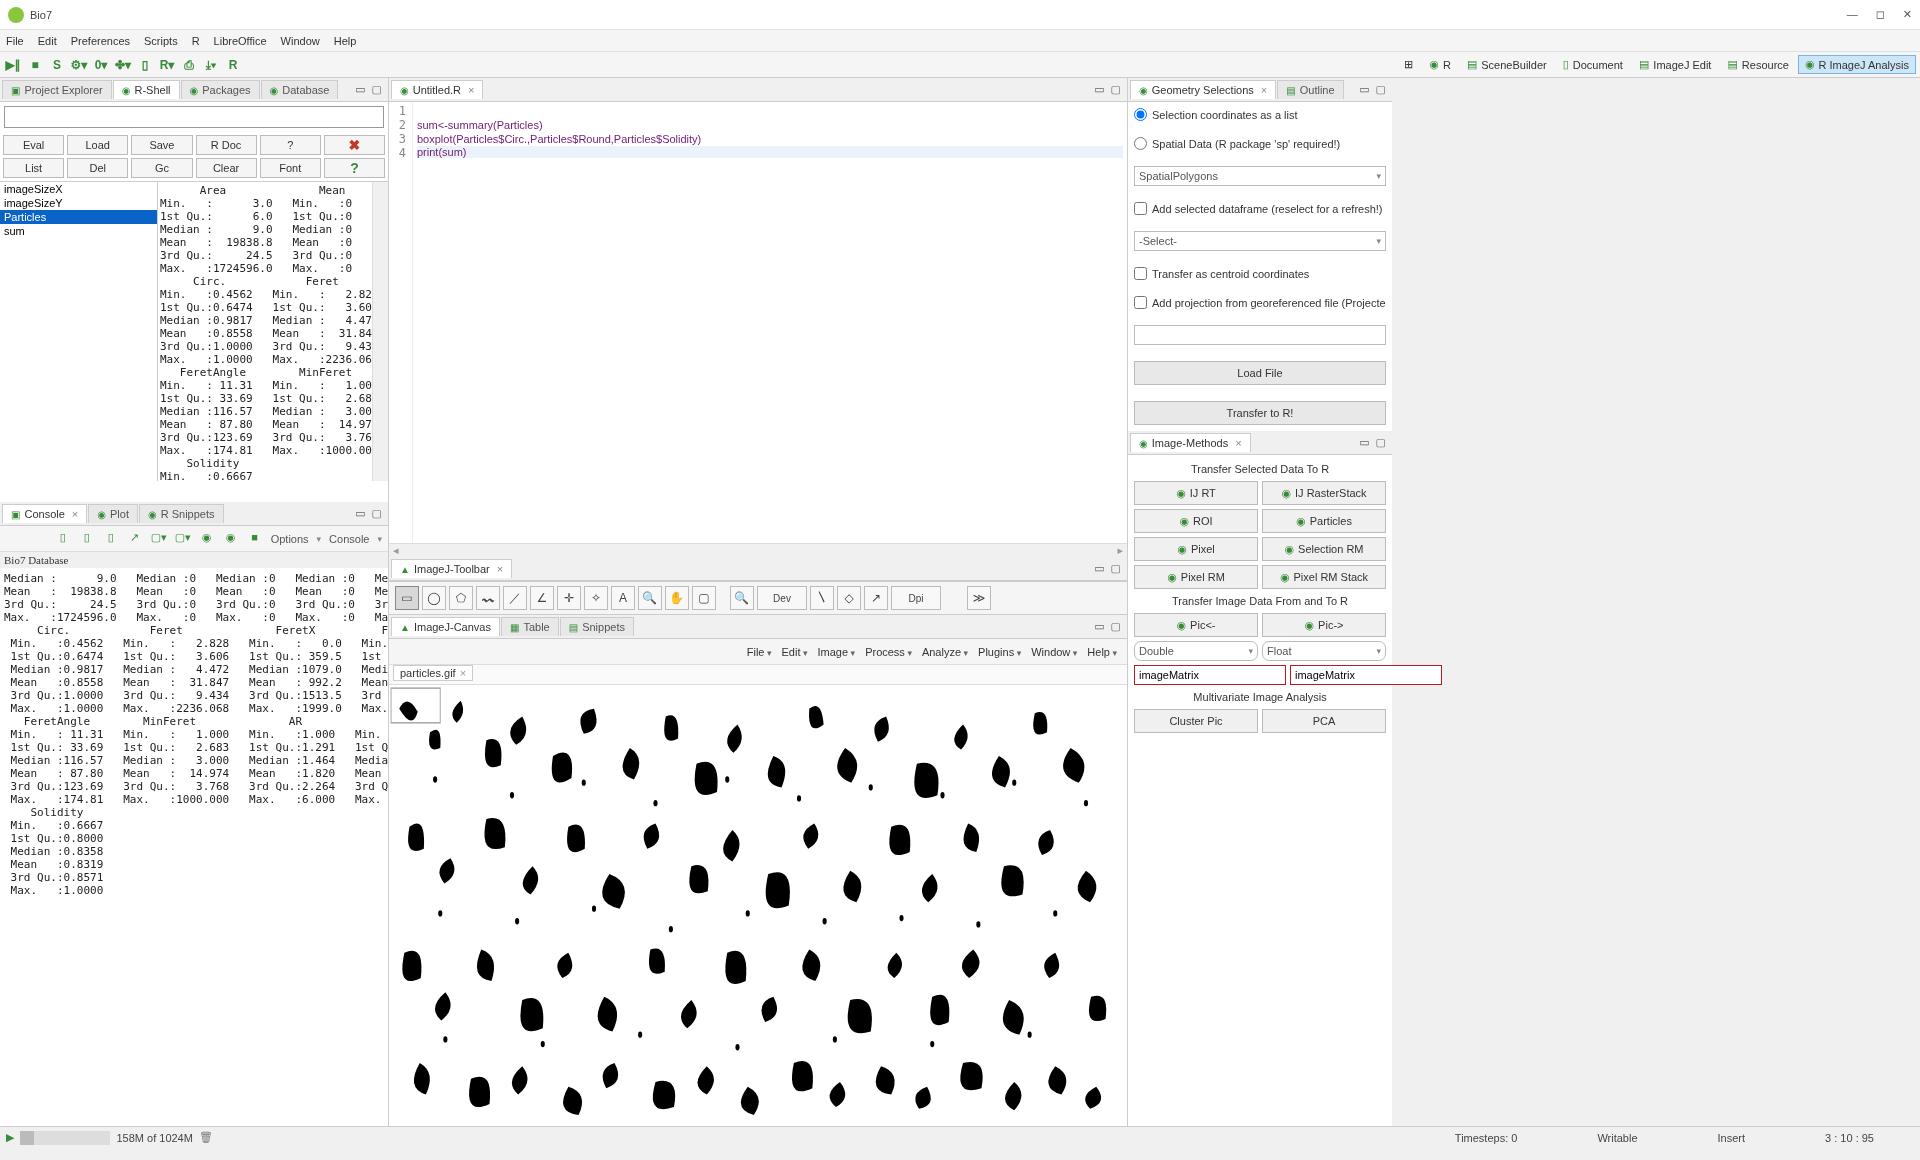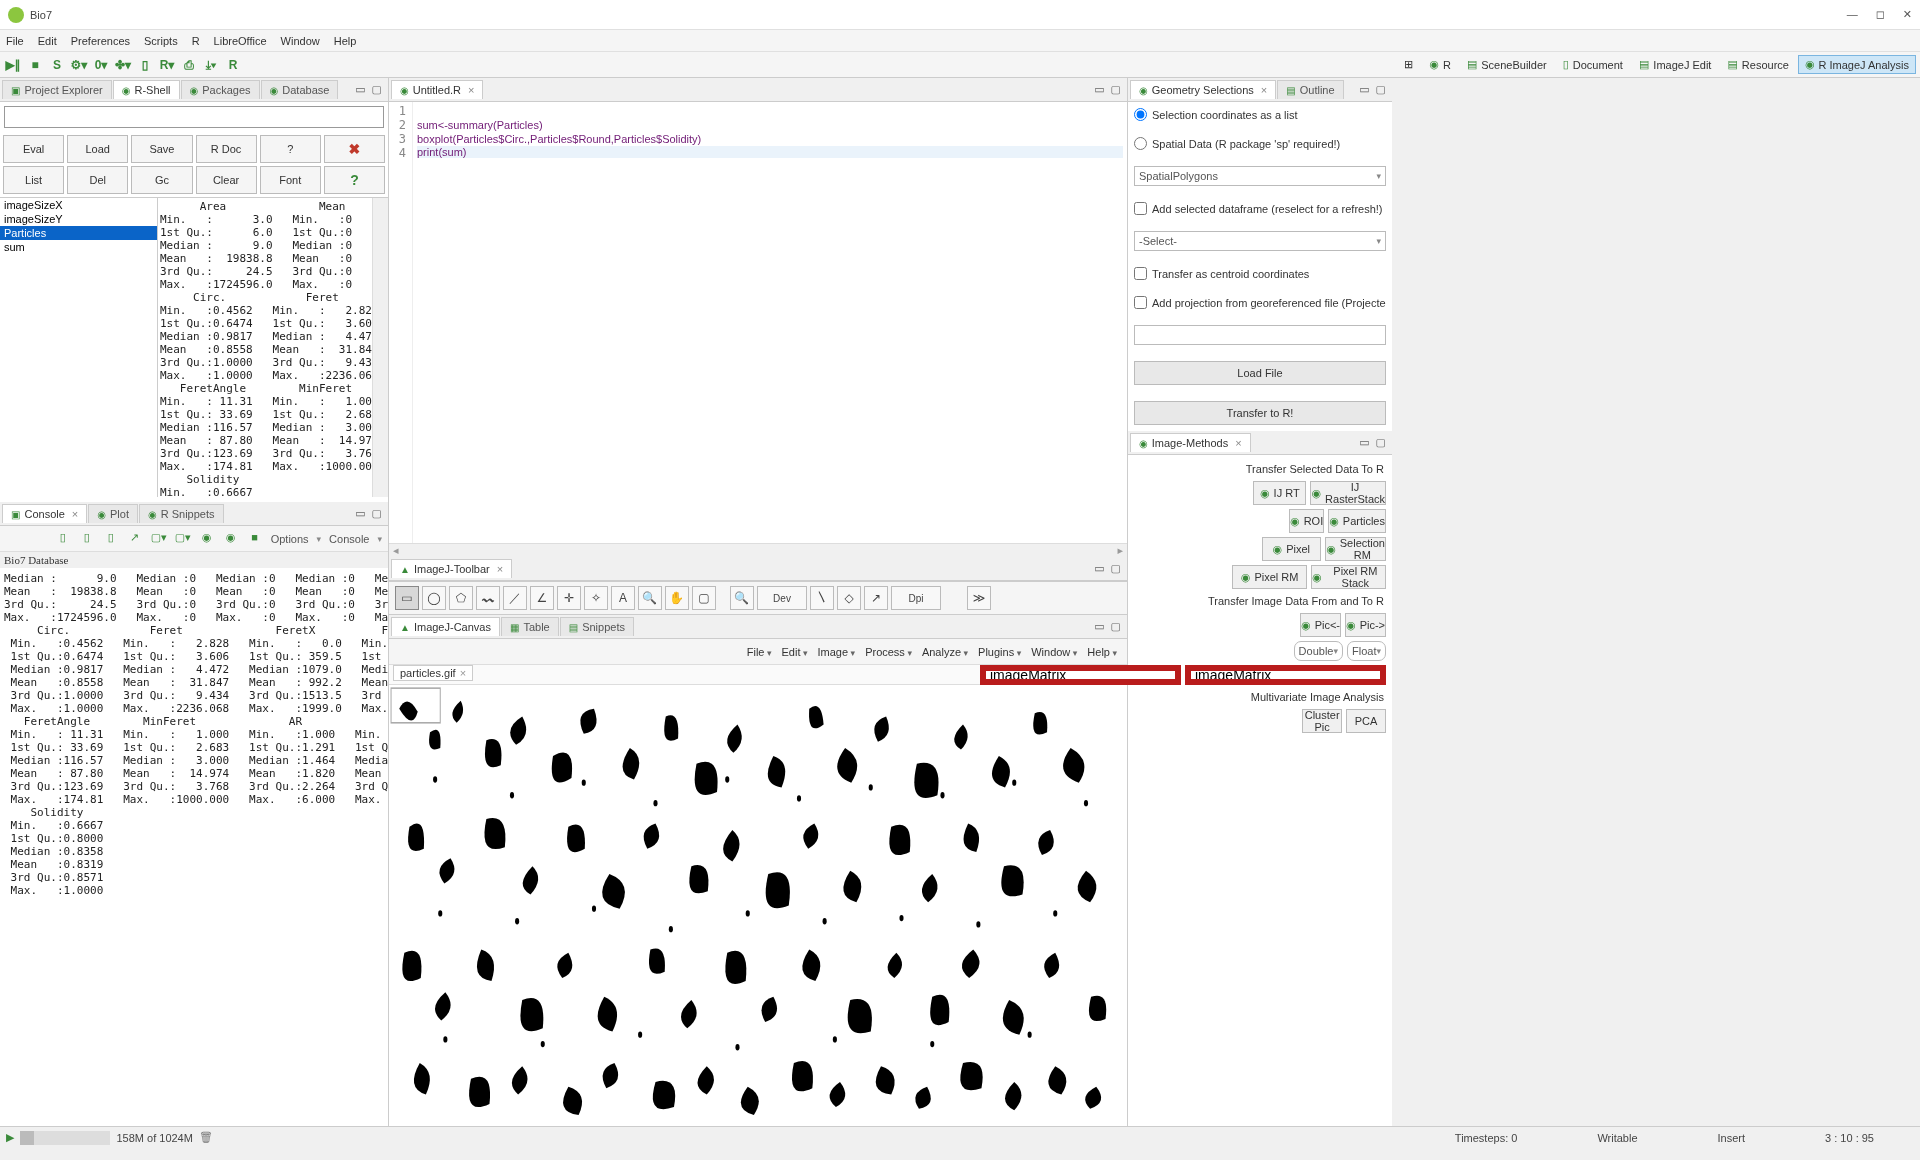--- a/index.html
+++ b/index.html
@@ -25,21 +25,21 @@
 .tab { display:flex; align-items:center; gap:4px; padding:3px 8px; background:#fff; border:1px solid #ccc; border-bottom:none; color:#333; margin-right:1px; }
 .tab.inactive { background:#e8e8e8; color:#555; }
 .tab .ticon { color:#3a8a3a; font-size:10px; }
 .tab .close { color:#888; margin-left:3px; }
 .tabstrip .tab-controls { margin-left:auto; display:flex; gap:6px; color:#666; padding-right:4px; }
 .panel-body { background:#fff; flex:1; overflow:hidden; }
 
 .rshell-input { margin:4px; }
 .rshell-input input { width:100%; height:22px; border:1px solid #999; padding:0 4px; }
 .btn-grid { display:grid; grid-template-columns:repeat(6,1fr); gap:3px; padding:3px; }
-.btn-grid button { height:28px; background:#f5f5f5; border:1px solid #bbb; color:#333; font-size:11px; }
+.btn-grid button { height:20px; background:#f5f5f5; border:1px solid #bbb; color:#333; font-size:11px; }
 .btn-grid .green { color:#3a8a3a; font-weight:bold; font-size:14px; }
 .btn-grid .red { color:#c0392b; font-weight:bold; font-size:14px; }
 .rshell-lower { display:flex; height:300px; border-top:1px solid #ccc; }
 .varlist { width:158px; border-right:1px solid #ccc; background:#fff; font-family:Consolas,monospace; font-size:11px; }
 .varlist div { padding:1px 4px; }
 .varlist .sel { background:#0a64c8; color:#fff; }
 .rshell-output { flex:1; overflow:hidden; background:#fff; font-family:Consolas,monospace; font-size:11px; white-space:pre; padding:2px; color:#222; position:relative; }
 .scrollbar-v { width:16px; background:#f0f0f0; border-left:1px solid #ddd; }
 
 .console-toolbar { height:26px; display:flex; align-items:center; gap:8px; padding:0 6px; background:#f5f5f5; border-bottom:1px solid #ddd; color:#555; }
@@ -66,30 +66,30 @@
 .imgtab .t { background:#fff; border:1px solid #ccc; padding:1px 6px; font-size:10px; color:#333; }
 .imgtab .t .x { color:#999; margin-left:4px; }
 .particle-canvas { flex:1; background:#fff; position:relative; overflow:hidden; }
 .particle-canvas svg { width:100%; height:100%; }
 
 .geo-body { background:#fff; padding:6px; display:flex; flex-direction:column; gap:16px; font-size:11px; color:#333; }
 .radio-row, .check-row { display:flex; align-items:center; gap:5px; }
 .select { width:100%; height:20px; border:1px solid #bbb; background:#fff; padding:0 4px; display:flex; align-items:center; justify-content:space-between; color:#555; }
 .select::after { content:"▾"; color:#888; font-size:9px; }
 .wide-btn { width:100%; height:24px; background:#e8e8e8; border:1px solid #bbb; color:#333; }
-.methods-body { background:#fff; padding:6px; display:flex; flex-direction:column; gap:4px;align-items:flex-end; }
+.methods-body { background:#fff; padding:6px; display:flex; flex-direction:column; gap:4px; }
 .section-head { text-align:center; color:#333; padding:2px; font-size:11px; }
 .btn-pair { display:flex; gap:4px; }
 .btn-pair button { flex:1; height:24px; background:#f0f0f0; border:1px solid #bbb; color:#333; font-size:11px; display:flex; align-items:center; justify-content:center; gap:4px; }
 .btn-pair button .gi { color:#3a8a3a; }
 .two-sel { display:flex; gap:4px; }
 .two-sel .select { flex:1;border-radius:7px; }
 .txt-input { width:100%; height:20px; border:1px solid #bbb; padding:0 4px; background:#fff; }
 .two-txt { display:flex; gap:4px; }
-.two-txt input { flex:1; height:20px; border:6px solid #b91c1c; padding:0 4px; font-size:14px; }
+.two-txt input { flex:1; height:20px; border:1px solid #b91c1c; padding:0 4px; font-size:11px; }
 
 .statusbar { height:22px; background:#f0f0f0; border-top:1px solid #ccc; display:flex; align-items:center; padding:0 6px; color:#444; }
 .statusbar .mem { width:90px; height:14px; background:#ddd; margin:0 6px; position:relative; }
 .statusbar .mem .fill { height:100%; background:#bbb; width:15%; }
 .statusbar .seg { padding:0 40px; }
 input[type=radio],input[type=checkbox]{ margin:0; }
 </style>
 </head>
 <body>
 

